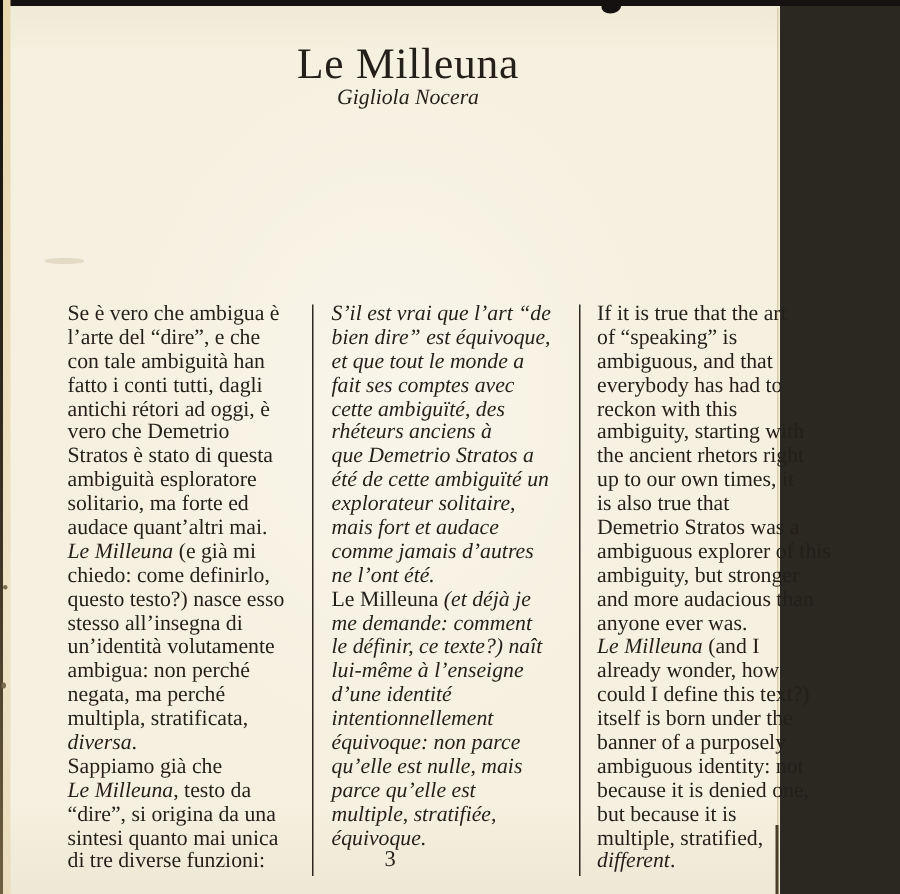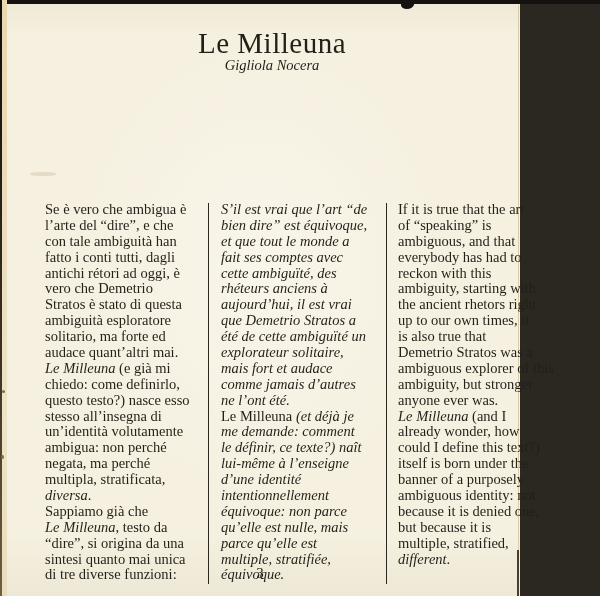--- a/index.html
+++ b/index.html
@@ -102,21 +102,20 @@
         <div class="line"><span>di tre diverse funzioni:</span></div>
       </section>
     <div class="rule rule-1"></div>
     <section class="col col-2" style="font-style: italic;">
         <div class="line"><span>S’il est vrai que l’art “de</span></div>
         <div class="line"><span>bien dire” est équivoque,</span></div>
         <div class="line"><span>et que tout le monde a</span></div>
         <div class="line"><span>fait ses comptes avec</span></div>
         <div class="line"><span>cette ambiguïté, des</span></div>
         <div class="line"><span>rhéteurs anciens à</span></div>
-        <div class="line"><span>aujourd’hui, il est vrai</span></div>
         <div class="line"><span>que Demetrio Stratos a</span></div>
         <div class="line"><span>été de cette ambiguïté un</span></div>
         <div class="line"><span>explorateur solitaire,</span></div>
         <div class="line"><span>mais fort et audace</span></div>
         <div class="line"><span>comme jamais d’autres</span></div>
         <div class="line"><span>ne l’ont été.</span></div>
         <div class="line"><span style="font-style: normal;">Le Milleuna </span><span>(et déjà je</span></div>
         <div class="line"><span>me demande: comment</span></div>
         <div class="line"><span>le définir, ce texte?) naît</span></div>
         <div class="line"><span>lui-même à l’enseigne</span></div>
@@ -135,20 +134,21 @@
         <div class="line"><span>ambiguous, and that</span></div>
         <div class="line"><span>everybody has had to</span></div>
         <div class="line"><span>reckon with this</span></div>
         <div class="line"><span>ambiguity, starting with</span></div>
         <div class="line"><span>the ancient rhetors right</span></div>
         <div class="line"><span>up to our own times, it</span></div>
         <div class="line"><span>is also true that</span></div>
         <div class="line"><span>Demetrio Stratos was a</span></div>
         <div class="line"><span>ambiguous explorer of this</span></div>
         <div class="line"><span>ambiguity, but stronger</span></div>
+        <div class="line"><span>and more audacious than</span></div>
         <div class="line"><span>anyone ever was.</span></div>
         <div class="line"><span style="font-style: italic;">Le Milleuna</span><span> (and I</span></div>
         <div class="line"><span>already wonder, how</span></div>
         <div class="line"><span>could I define this text?)</span></div>
         <div class="line"><span>itself is born under the</span></div>
         <div class="line"><span>banner of a purposely</span></div>
         <div class="line"><span>ambiguous identity: not</span></div>
         <div class="line"><span>because it is denied one,</span></div>
         <div class="line"><span>but because it is</span></div>
         <div class="line"><span>multiple, stratified,</span></div>

